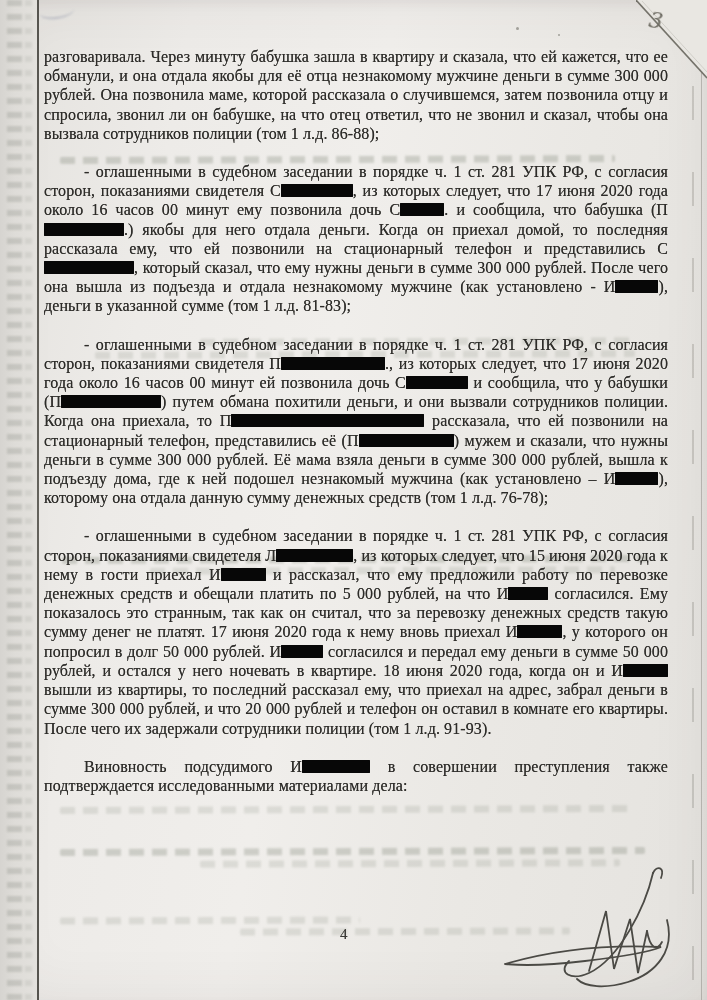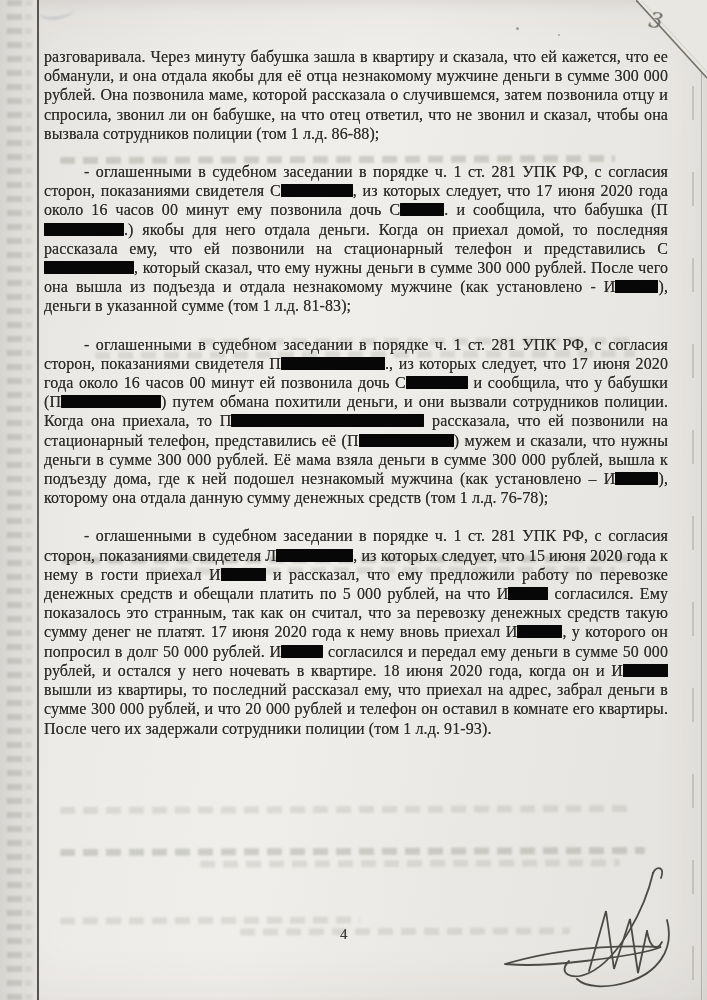--- a/index.html
+++ b/index.html
@@ -118,20 +118,21 @@
   <div class="bleed" style="left:60px;top:848px;width:585px;"></div>
   <div class="bleed light" style="left:200px;top:860px;width:420px;"></div>
   <div class="bleed light" style="left:60px;top:917px;width:300px;"></div>
   <div class="bleed light" style="left:240px;top:928px;width:330px;"></div>
 
   <div class="doc-body">
       <p class="">разговаривала. Через минуту бабушка зашла в квартиру и сказала, что ей кажется, что ее обманули, и она отдала якобы для её отца незнакомому мужчине деньги в сумме 300 000 рублей. Она позвонила маме, которой рассказала о случившемся, затем позвонила отцу и спросила, звонил ли он бабушке, на что отец ответил, что не звонил и сказал, чтобы она вызвала сотрудников полиции (том 1 л.д. 86-88);</p>
       <p class="indent">- оглашенными в судебном заседании в порядке ч. 1 ст. 281 УПК РФ, с согласия сторон, показаниями свидетеля С<span class="redact" style="width: 72px;"></span>, из которых следует, что 17 июня 2020 года около 16 часов 00 минут ему позвонила дочь С<span class="redact" style="width: 44px;"></span>. и сообщила, что бабушка (П<span class="redact" style="width: 80px;"></span>.) якобы для него отдала деньги. Когда он приехал домой, то последняя рассказала ему, что ей позвонили на стационарный телефон и представились С<span class="redact" style="width: 90px;"></span>, который сказал, что ему нужны деньги в сумме 300 000 рублей. После чего она вышла из подъезда и отдала незнакомому мужчине (как установлено - И<span class="redact" style="width: 43px;"></span>), деньги в указанной сумме (том 1 л.д. 81-83);</p>
       <p class="indent">- оглашенными в судебном заседании в порядке ч. 1 ст. 281 УПК РФ, с согласия сторон, показаниями свидетеля П<span class="redact" style="width: 104px;"></span>., из которых следует, что 17 июня 2020 года около 16 часов 00 минут ей позвонила дочь С<span class="redact" style="width: 62px;"></span> и сообщила, что у бабушки (П<span class="redact" style="width: 100px;"></span>) путем обмана похитили деньги, и они вызвали сотрудников полиции. Когда она приехала, то П<span class="redact" style="width: 193px;"></span> рассказала, что ей позвонили на стационарный телефон, представились её (П<span class="redact" style="width: 95px;"></span>) мужем и сказали, что нужны деньги в сумме 300 000 рублей. Её мама взяла деньги в сумме 300 000 рублей, вышла к подъезду дома, где к ней подошел незнакомый мужчина (как установлено – И<span class="redact" style="width: 43px;"></span>), которому она отдала данную сумму денежных средств (том 1 л.д. 76-78);</p>
       <p class="indent">- оглашенными в судебном заседании в порядке ч. 1 ст. 281 УПК РФ, с согласия сторон, показаниями свидетеля Л<span class="redact" style="width: 77px;"></span>, из которых следует, что 15 июня 2020 года к нему в гости приехал И<span class="redact" style="width: 45px;"></span> и рассказал, что ему предложили работу по перевозке денежных средств и обещали платить по 5 000 рублей, на что И<span class="redact" style="width: 40px;"></span> согласился. Ему показалось это странным, так как он считал, что за перевозку денежных средств такую сумму денег не платят. 17 июня 2020 года к нему вновь приехал И<span class="redact" style="width: 45px;"></span>, у которого он попросил в долг 50 000 рублей. И<span class="redact" style="width: 42px;"></span> согласился и передал ему деньги в сумме 50 000 рублей, и остался у него ночевать в квартире. 18 июня 2020 года, когда он и И<span class="redact" style="width: 45px;"></span> вышли из квартиры, то последний рассказал ему, что приехал на адрес, забрал деньги в сумме 300 000 рублей, и что 20 000 рублей и телефон он оставил в комнате его квартиры. После чего их задержали сотрудники полиции (том 1 л.д. 91-93).</p>
+      <p class="indent">Виновность подсудимого И<span class="redact" style="width: 68px;"></span> в совершении преступления также подтверждается исследованными материалами дела:</p>
     </div>
 
   <div class="page-number">4</div>
 
   <svg class="sig-svg" width="212" height="140" viewBox="0 0 212 140" fill="none" stroke="#3b3a35" stroke-width="1.8" stroke-linecap="round" opacity=".9">
 
     <path d="M 10 104 Q 82 83 166 87 Q 150 94 90 101 Q 40 107 10 104"></path>
 
     <path d="M 158 13 C 150 48 124 99 94 113 C 76 121 62 113 74 101"></path>
 

